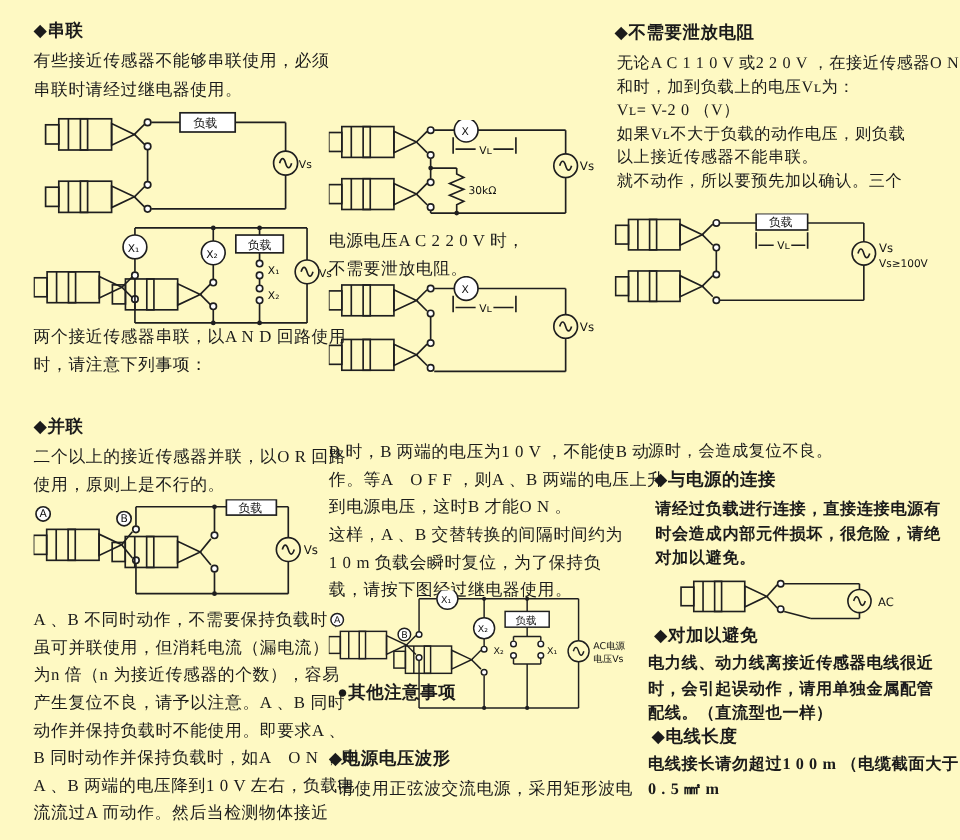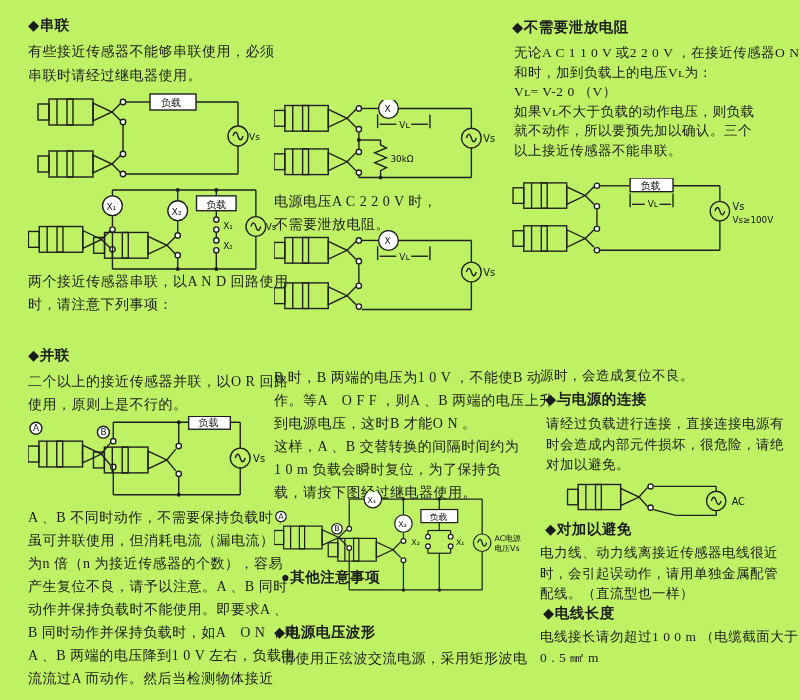--- a/index.html
+++ b/index.html
@@ -3,26 +3,26 @@
 <meta charset="utf-8">
 <style>
   html,body{margin:0;padding:0;}
   body{
     width:800px;height:700px;
     background:#ffffff;
     font-family:"Liberation Serif","DejaVu Serif",serif;
     color:#1b1b1b;
     overflow:hidden;
   }
-  .page{position:relative;width:800px;height:700px;background:#bef264;}
+  .page{position:relative;width:800px;height:700px;background:#fef9c3;}
   .blk{position:absolute;}
   .tl{white-space:nowrap;line-height:23px;font-size:14px;letter-spacing:0.5px;}
   .h{white-space:nowrap;font-weight:bold;font-size:14.5px;letter-spacing:0.5px;}
   .rt .tl{line-height:19.5px;font-size:13.5px;}
-  .rt2 .tl{line-height:20.5px;font-size:13.5px;}
+  .rt2 .tl{line-height:20.5px;font-size:13.5px;font-weight:bold;}
   
   .diag{position:absolute;}
   .diag line,.diag rect,.diag circle,.diag path,.diag polyline,.diag use{
     stroke:#1f1f1f;stroke-width:1.4;fill:none;
   }
   .diag .dot{fill:#1f1f1f;stroke:none;}
   .diag .ct{fill:#ffffff;}
   .diag .box{fill:#ffffff;}
   .diag text{stroke:none;fill:#111;font-family:"DejaVu Sans","Liberation Sans",sans-serif;}
   .t10{font-size:10px;} .t9{font-size:9px;}
@@ -317,22 +317,22 @@
     <div class="tl">请使用正弦波交流电源，采用矩形波电</div>
   </div>
 
   <div class="blk h" style="left:512px;top:18px">◆不需要泄放电阻</div>
 
   <div class="blk rt" style="left:514px;top:43px">
     <div class="tl">无论A C 1 1 0 V 或2 2 0 V ，在接近传感器O N</div>
     <div class="tl">和时，加到负载上的电压Vʟ为：</div>
     <div class="tl">Vʟ= V-2 0 （V）</div>
     <div class="tl">如果Vʟ不大于负载的动作电压，则负载</div>
+    <div class="tl">以上接近传感器不能串联。</div>
     <div class="tl">就不动作，所以要预先加以确认。三个</div>
-    <div class="tl">以上接近传感器不能串联。</div>
   </div>
 
   <svg class="diag" style="left:512px;top:178px" width="285" height="80" viewBox="0 0 290 82">
     <use href="#sensor" x="0" y="0"></use>
     <line x1="74" y1="18" x2="83" y2="9"></line>
       <line x1="74" y1="18" x2="83" y2="27"></line>
     <circle class="ct" cx="86" cy="8" r="2.7"></circle>
       <circle class="ct" cx="86" cy="29" r="2.7"></circle>
     <use href="#sensor" x="0" y="44"></use>
     <line x1="74" y1="62" x2="83" y2="53"></line>

